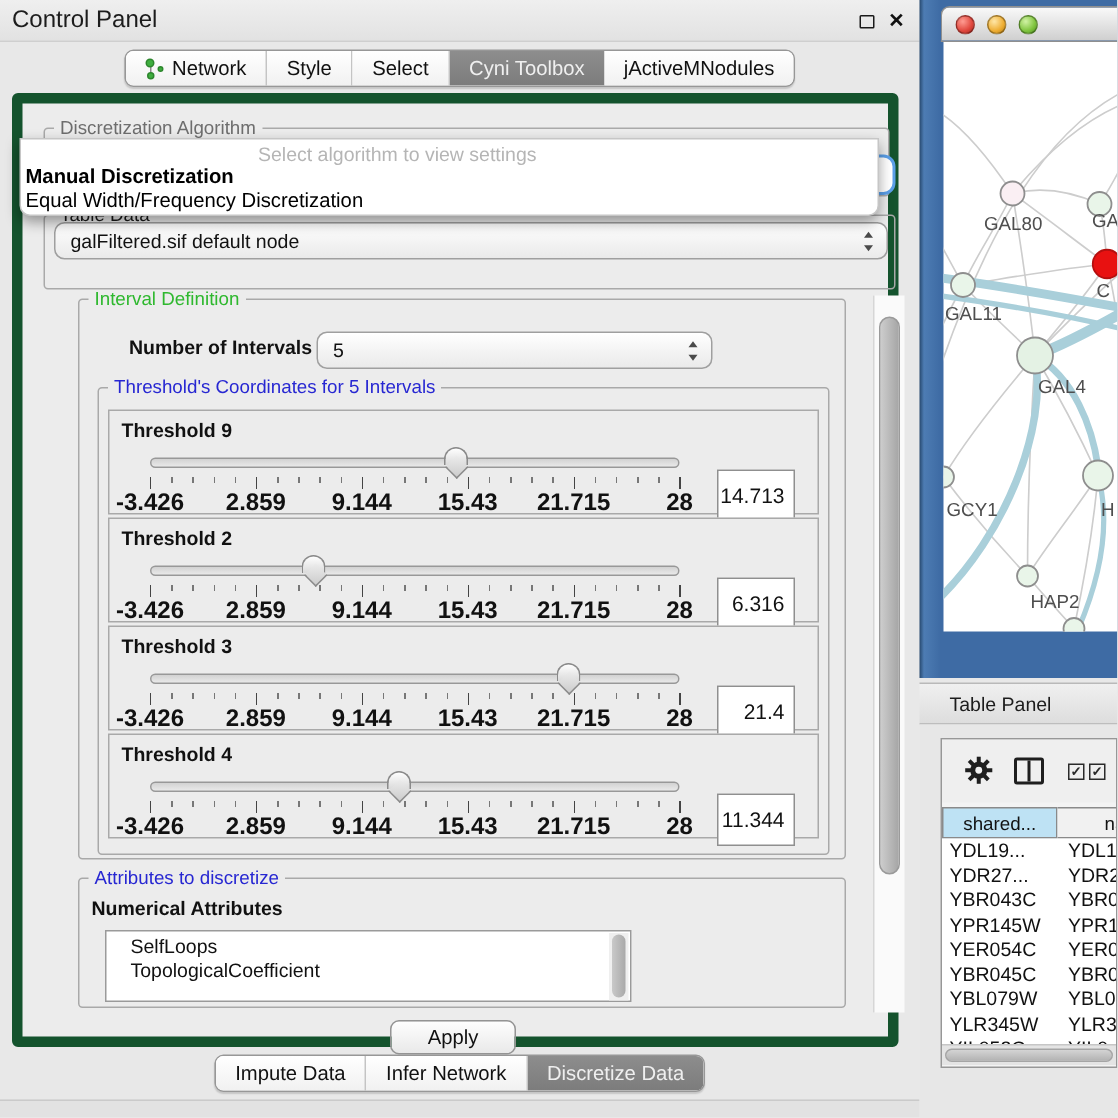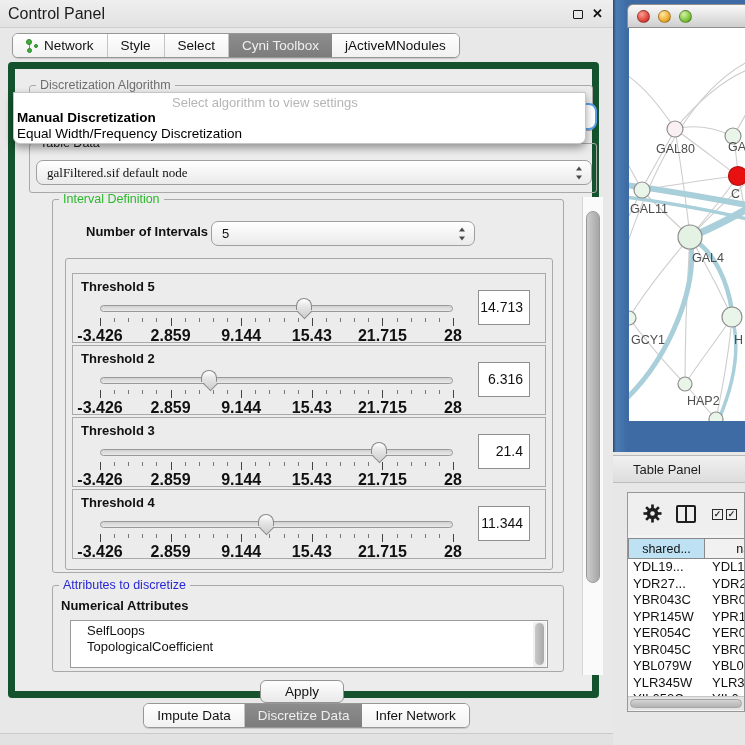--- a/index.html
+++ b/index.html
@@ -11,21 +11,21 @@
   .left-panel { position:absolute; left:0; top:0; width:613px; height:745px; background:#e8e8e8; }
 
   .titlebar { position:absolute; left:0; top:0; width:613px; height:28px;
     background:linear-gradient(#efefef,#e2e2e2); border-bottom:1px solid #cfcfcf;
     display:flex; align-items:center; }
   .titlebar .title { font-size:16px; color:#1c1c1c; margin-left:8px; }
   .tb-icons { position:absolute; right:10px; top:0; height:28px; display:flex; align-items:center; gap:9px; }
   .float-ic { width:10px; height:9px; border:1.5px solid #1a1a1a; border-radius:1px; }
   .close-ic { font-size:13px; font-weight:700; color:#111; line-height:10px; }
 
-  .tabrow { position:absolute; left:12px; top:33px; width:613px; display:flex; }
+  .tabrow { position:absolute; left:0; top:33px; width:613px; display:flex; justify-content:center; }
   .segbar { display:flex; height:25px; border:1px solid #979797; border-radius:6px; overflow:hidden; background:#fff;
     box-shadow:0 1px 1px rgba(0,0,0,.15); }
   .seg { display:flex; align-items:center; gap:5px; padding:0 13px; font-size:13.5px; color:#111;
     background:linear-gradient(#ffffff,#f1f1f1); border-right:1px solid #c4c4c4; white-space:nowrap; }
   .seg:last-child { border-right:none; }
   .seg.selected { background:linear-gradient(#8d8d8d,#7c7c7c); color:#efefef; border-right:none; }
 
   .main-panel { position:absolute; left:8px; top:62px; width:591px; height:636px;
     border:7px solid #14532d; border-radius:4px; background:#ececec; }
 
@@ -77,26 +77,26 @@
   .handle::after { content:""; position:absolute; left:2.3px; top:6.5px; width:10px; height:10px;
     background:linear-gradient(135deg,#ececec,#cccccc); border:1px solid #8a8a8a; border-top:none; border-left:none;
     transform:rotate(45deg); }
   .ticks { position:absolute; left:27px; top:43px; width:354px; height:9px; }
   .ticks .minor { position:absolute; left:0; top:1px; width:100%; height:4px;
     background:repeating-linear-gradient(to right,#777 0,#777 1px,transparent 1px,transparent 14.12px); }
   .ticks .major { position:absolute; left:0; top:1px; width:100%; height:8px;
     background:repeating-linear-gradient(to right,#444 0,#444 1px,transparent 1px,transparent 70.6px); }
   .tick-labels { position:absolute; left:27px; top:53px; width:354px; height:12px; }
   .tick-labels span { position:absolute; transform:translateX(-50%); font-size:16px; font-weight:700; color:#111; white-space:nowrap; }
-  .valuebox { position:absolute; left:405px; top:16px; width:52px; height:35px; background:#fff;
+  .valuebox { position:absolute; left:405px; top:39px; width:52px; height:35px; background:#fff;
     border:1px solid #8f8f8f; font-size:14px; color:#111; text-align:right; line-height:33px; padding-right:6px; }
 
   .group-attrs { left:37px; top:516px; width:512px; height:87px; }
   .attrs-subtitle { position:absolute; left:8px; top:12px; font-size:13px; font-weight:700; color:#111; }
-  .attr-list { position:absolute; left:17px; top:34px; width:478px; height:48px; background:#fff;
+  .attr-list { position:absolute; left:17px; top:34px; width:351px; height:48px; background:#fff;
     border:1px solid #9a9a9a; overflow:hidden; padding:2px 0 0 16px; }
   .attr-item { font-size:13px; color:#111; line-height:15.5px; white-space:nowrap; }
   .list-scroll { position:absolute; right:1px; top:1px; width:13px; height:46px; background:#efefef; }
   .list-thumb { position:absolute; left:2px; top:1px; width:9px; height:42px; border-radius:5px;
     background:linear-gradient(90deg,#c9c9c9,#a9a9a9); }
 
   .apply-btn { position:absolute; left:245px; top:611px; width:84px; height:23px;
     border:1px solid #949494; border-radius:6px; background:linear-gradient(#fefefe,#e9e9e9);
     font-size:13.5px; color:#111; text-align:center; line-height:21px; }
 
@@ -200,42 +200,43 @@
       <div class="ghost-combo"></div>
 
       <div class="popup">
         <span class="popup-placeholder">Select algorithm to view settings</span>
         <span class="popup-opt first">Manual Discretization</span>
         <span class="popup-opt second">Equal Width/Frequency Discretization</span>
       </div>
 
       <div class="group group-td">
         <span class="group-title gt-black">Table Data</span>
-        <div class="combo" style="left:6px; top:16px; width:556px;font-family:Liberation Serif, serif;">
+        <div class="combo" style="left:6px; top:4px; width:556px;">
           <span>galFiltered.sif default node</span>
           <span class="stepper"></span>
         </div>
       </div>
 
       <div class="vscrollbar">
         <div class="vthumb"></div>
       </div>
 
       <div class="group group-int">
         <span class="group-title gt-green">Interval Definition</span>
         <span class="noi-label">Number of Intervals</span>
         <div class="combo" style="left:158px; top:21px; width:264px;">
           <span>5</span>
           <span class="stepper"></span>
         </div>
 
         <div class="group group-thr">
+          <span class="group-title gt-blue">Threshold's Coordinates for 5 Intervals</span>
           <div id="threshold-container">
               <div class="tbox">
-                <div class="tlabel">Threshold 5</div>
+                <div class="tlabel">Threshold 9</div>
                 <div class="track"></div>
                 <div class="handle" style="left: 222.681px;"></div>
                 <div class="ticks">
                   <div class="minor"></div>
                   <div class="major"></div>
                 </div>
                 <div class="tick-labels">
                   <span style="left: 0px;">-3.426</span>
                   <span style="left: 70.6px;">2.859</span>
                   <span style="left: 141.2px;">9.144</span>
@@ -316,25 +317,25 @@
       </div>
 
       <div class="apply-btn">Apply</div>
     </div>
 
     <div class="bottom-tabs">
       <div class="segbar">
         <div class="seg">
             <span>Impute Data</span>
           </div>
+        <div class="seg">
+            <span>Infer Network</span>
+          </div>
         <div class="seg selected">
             <span>Discretize Data</span>
-          </div>
-        <div class="seg">
-            <span>Infer Network</span>
           </div>
       </div>
     </div>
     <div class="footer-strip"></div>
   </div>
 
   <div class="right-side">
 
     <div class="blue-frame">
       <div class="mac-titlebar">

